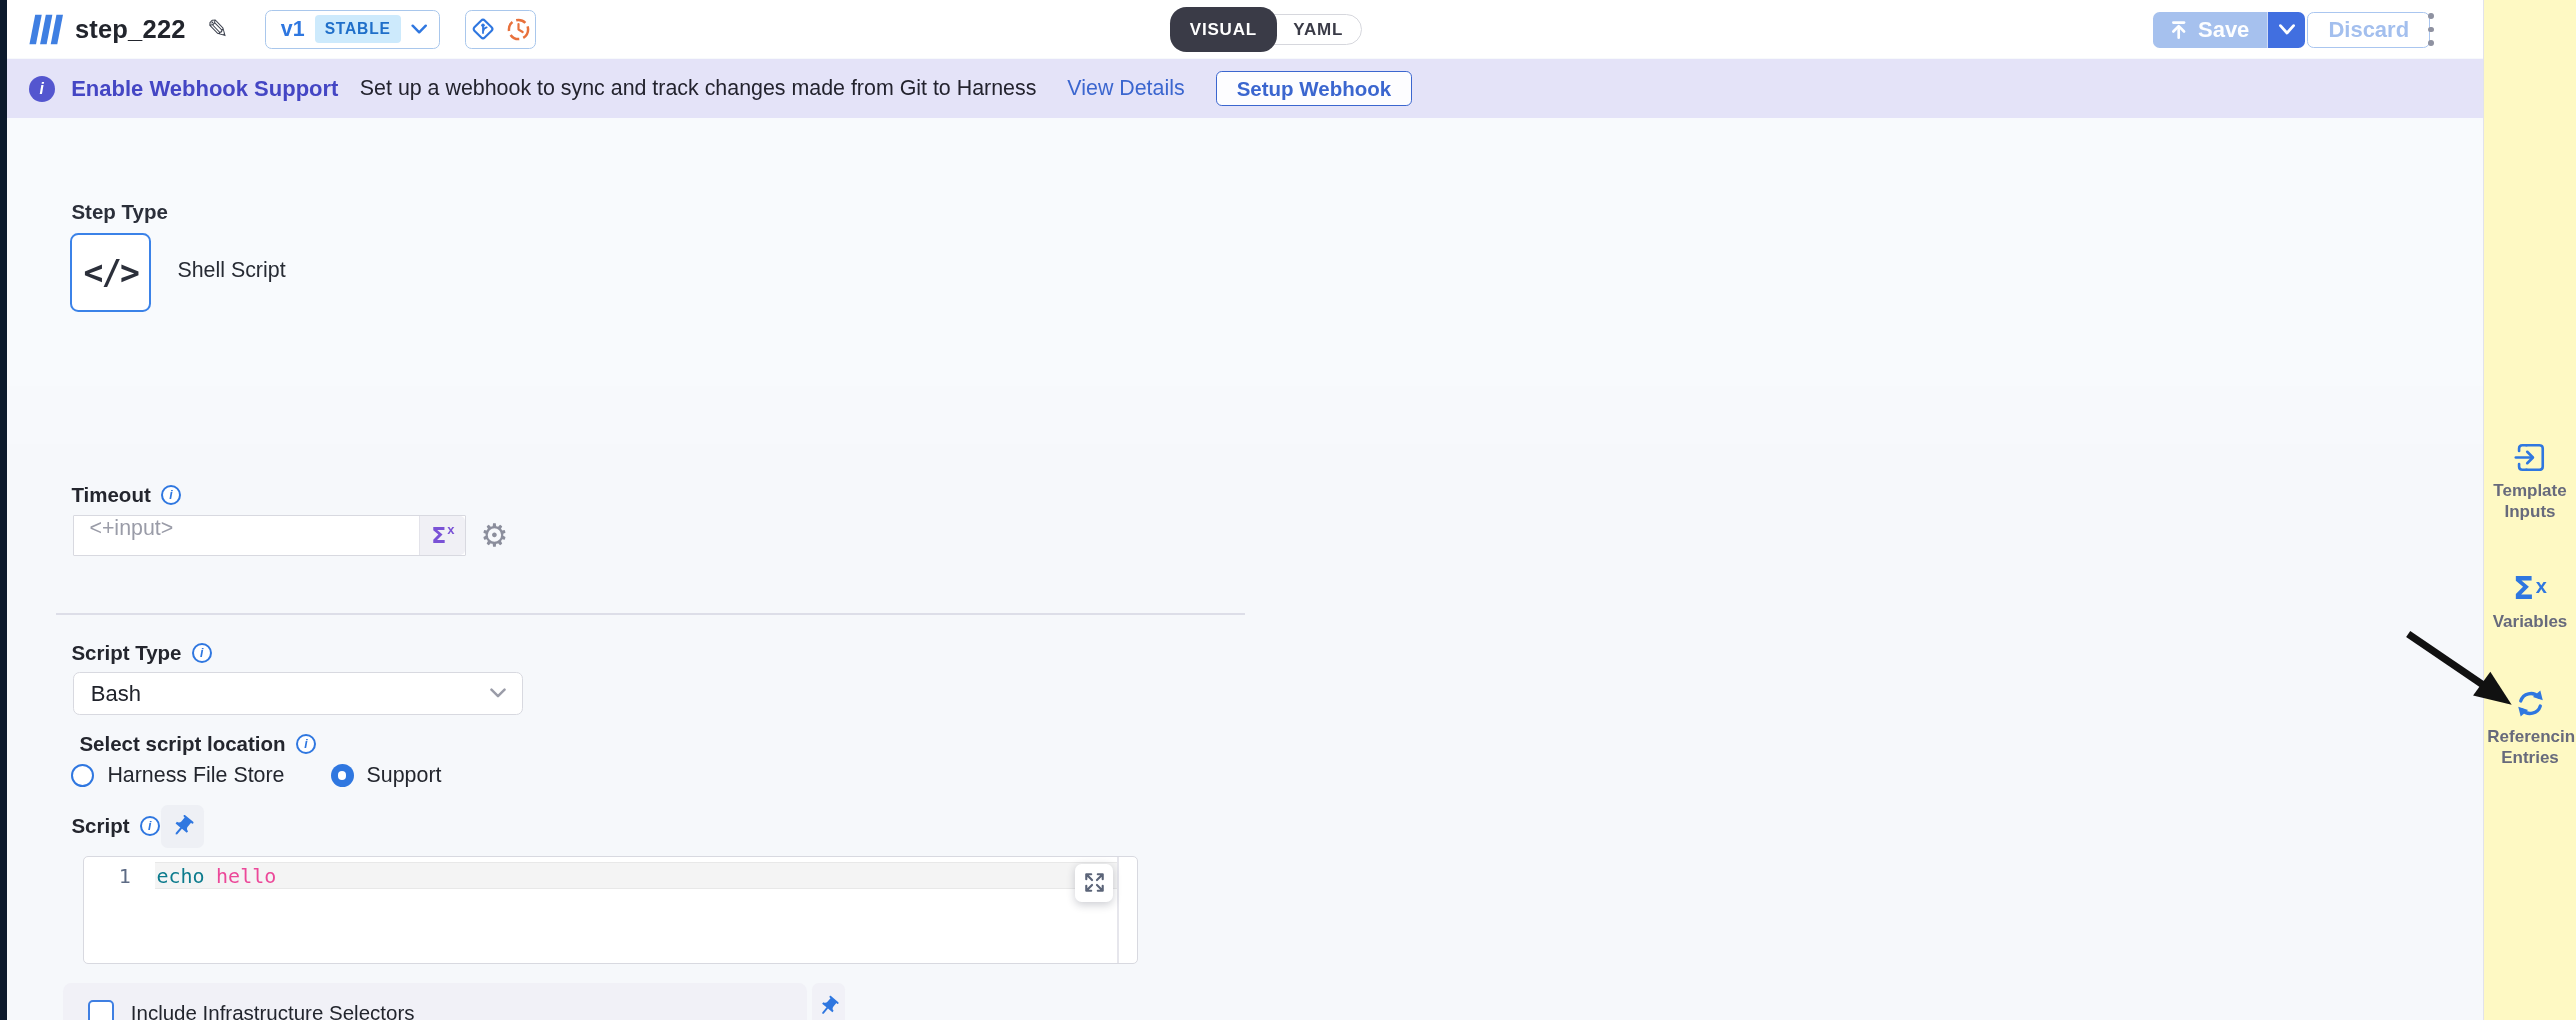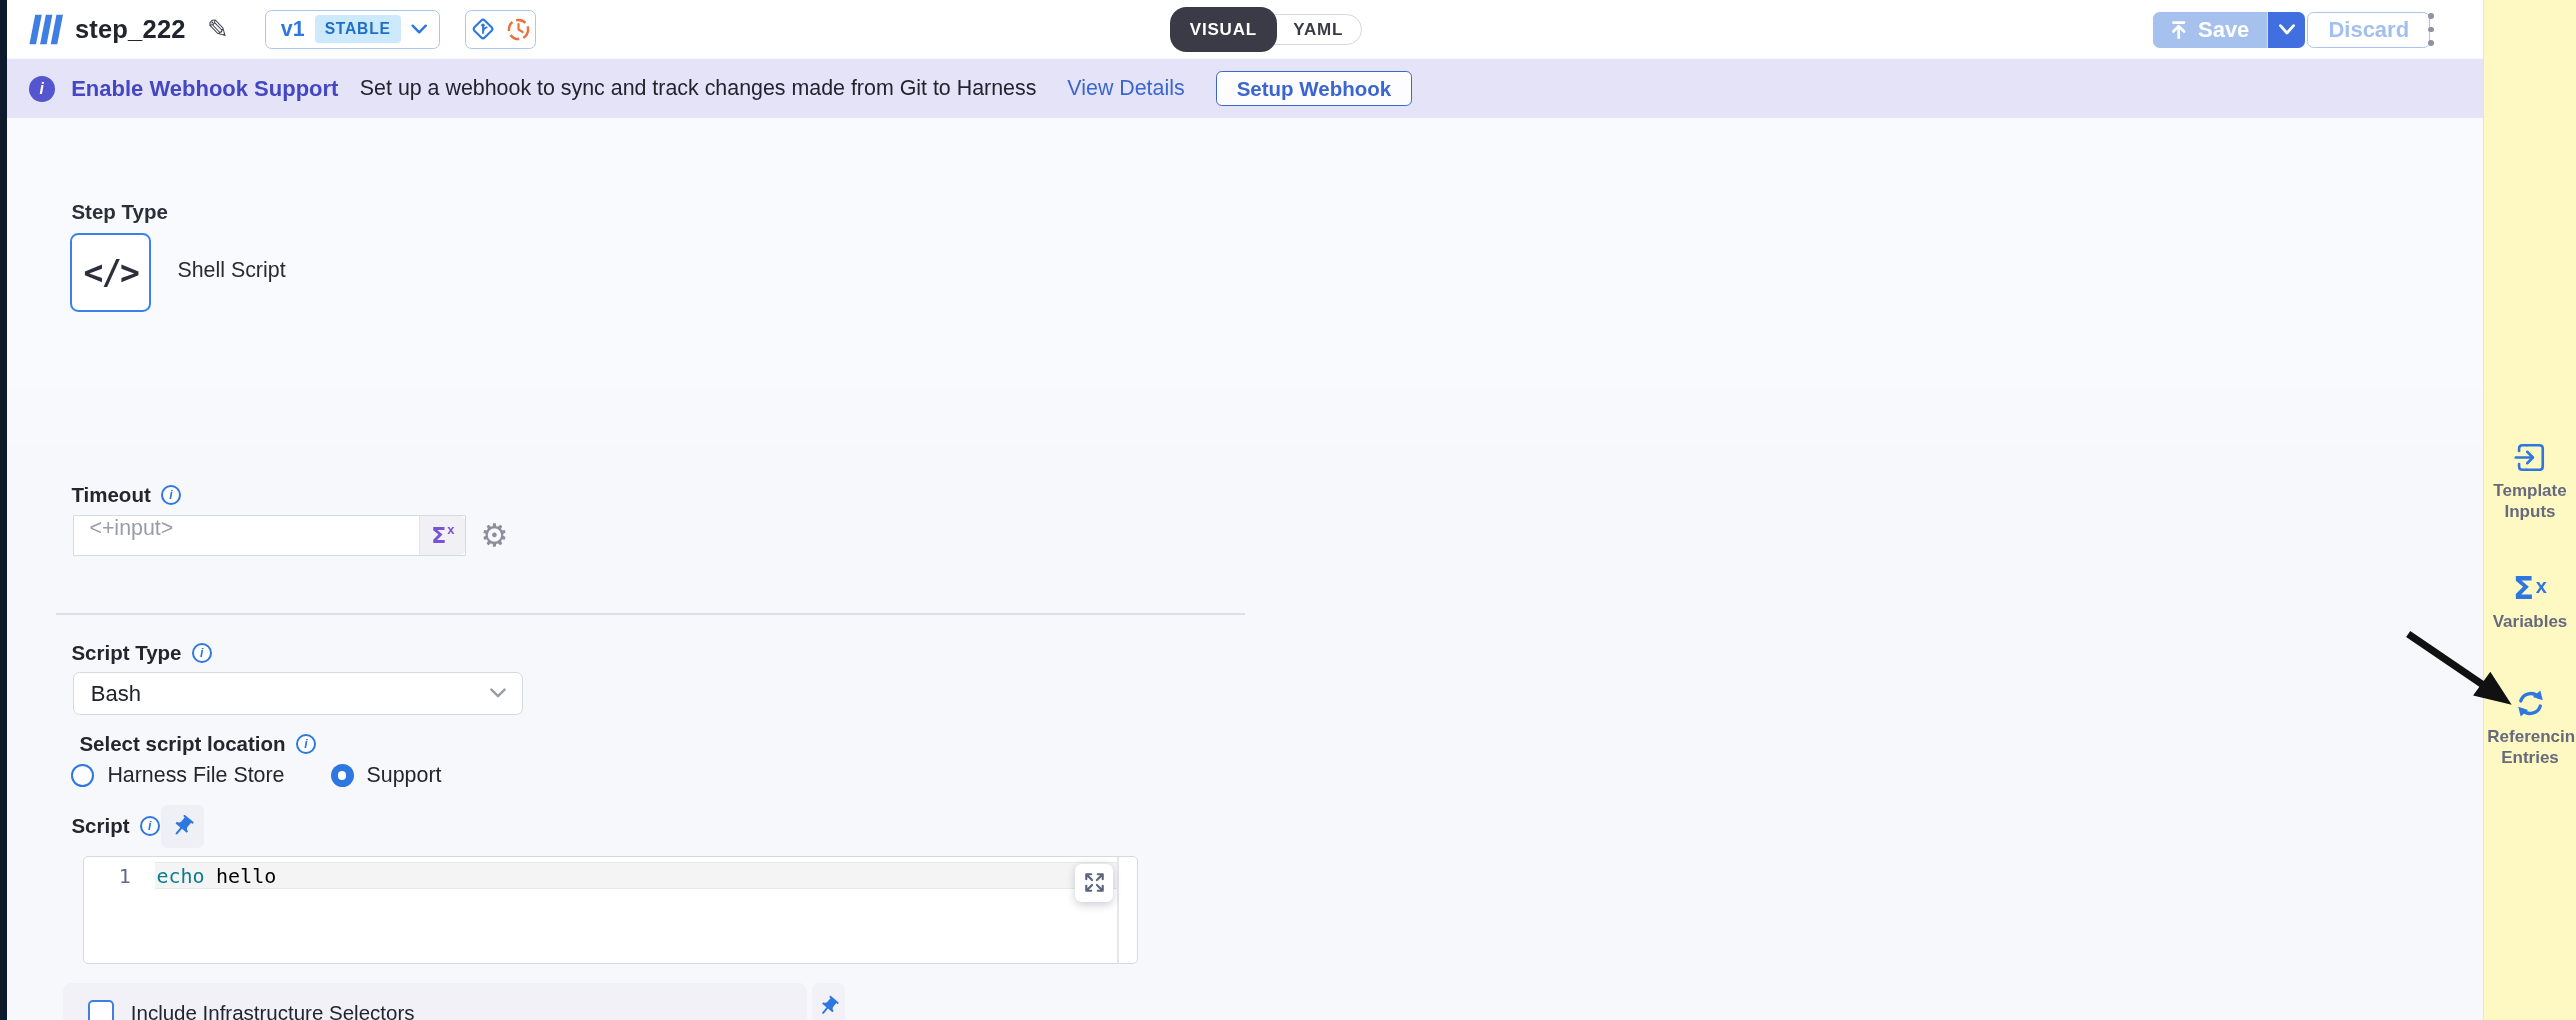--- a/index.html
+++ b/index.html
@@ -103,21 +103,21 @@
   .pin-btn { position:absolute; left:154px; top:361px; width:43px; height:43px; background:#eef0f5; border-radius:6.6px;
              display:flex; align-items:center; justify-content:center; cursor:pointer; }
 
   .editor { position:absolute; left:76px; top:412px; width:1055px; height:108px; background:#fff;
             border:1.6px solid #d8d9e0; border-radius:5px; }
   .cur-line { position:absolute; left:71px; top:5px; width:963px; height:27px; background:#f4f4f4;
               border-top:0.8px solid #e8e8e8; border-bottom:0.8px solid #e8e8e8; }
   .line-no { position:absolute; left:25px; top:7.4px; width:21.4px; text-align:right;
              font-family:"DejaVu Sans Mono", monospace; font-size:20px; color:#5d6b85; }
   .code-line { position:absolute; left:72px; top:7.4px; font-family:"DejaVu Sans Mono", monospace; font-size:20px; }
-  .kw { color:#0c7b8d; } .arg { color:#000000; margin-left:11.5px; }
+  .kw { color:#0c7b8d; } .arg { color:#ec4899; margin-left:11.5px; }
   .editor-vline { position:absolute; left:1033px; top:0; bottom:0; width:1.6px; background:#e6e6ec; }
   .expand-btn { position:absolute; left:991px; top:6.6px; width:38px; height:38px; background:#fff; border-radius:6.6px;
                 box-shadow:0 2.5px 8.2px rgba(31,37,57,.22); display:flex; align-items:center; justify-content:center;
                 cursor:pointer; }
 
   .infra-row { position:absolute; left:56px; top:539px; width:744px; height:59px; background:#f1f1f7;
                border-radius:8.2px; display:flex; align-items:center; }
   .checkbox { width:26px; height:26px; margin-left:25px; background:#fff; border:2.5px solid #3f7fe2; border-radius:5px;
               flex:none; cursor:pointer; }
   .infra-label { margin-left:16.4px; font-size:20.5px; color:#22252d; }

